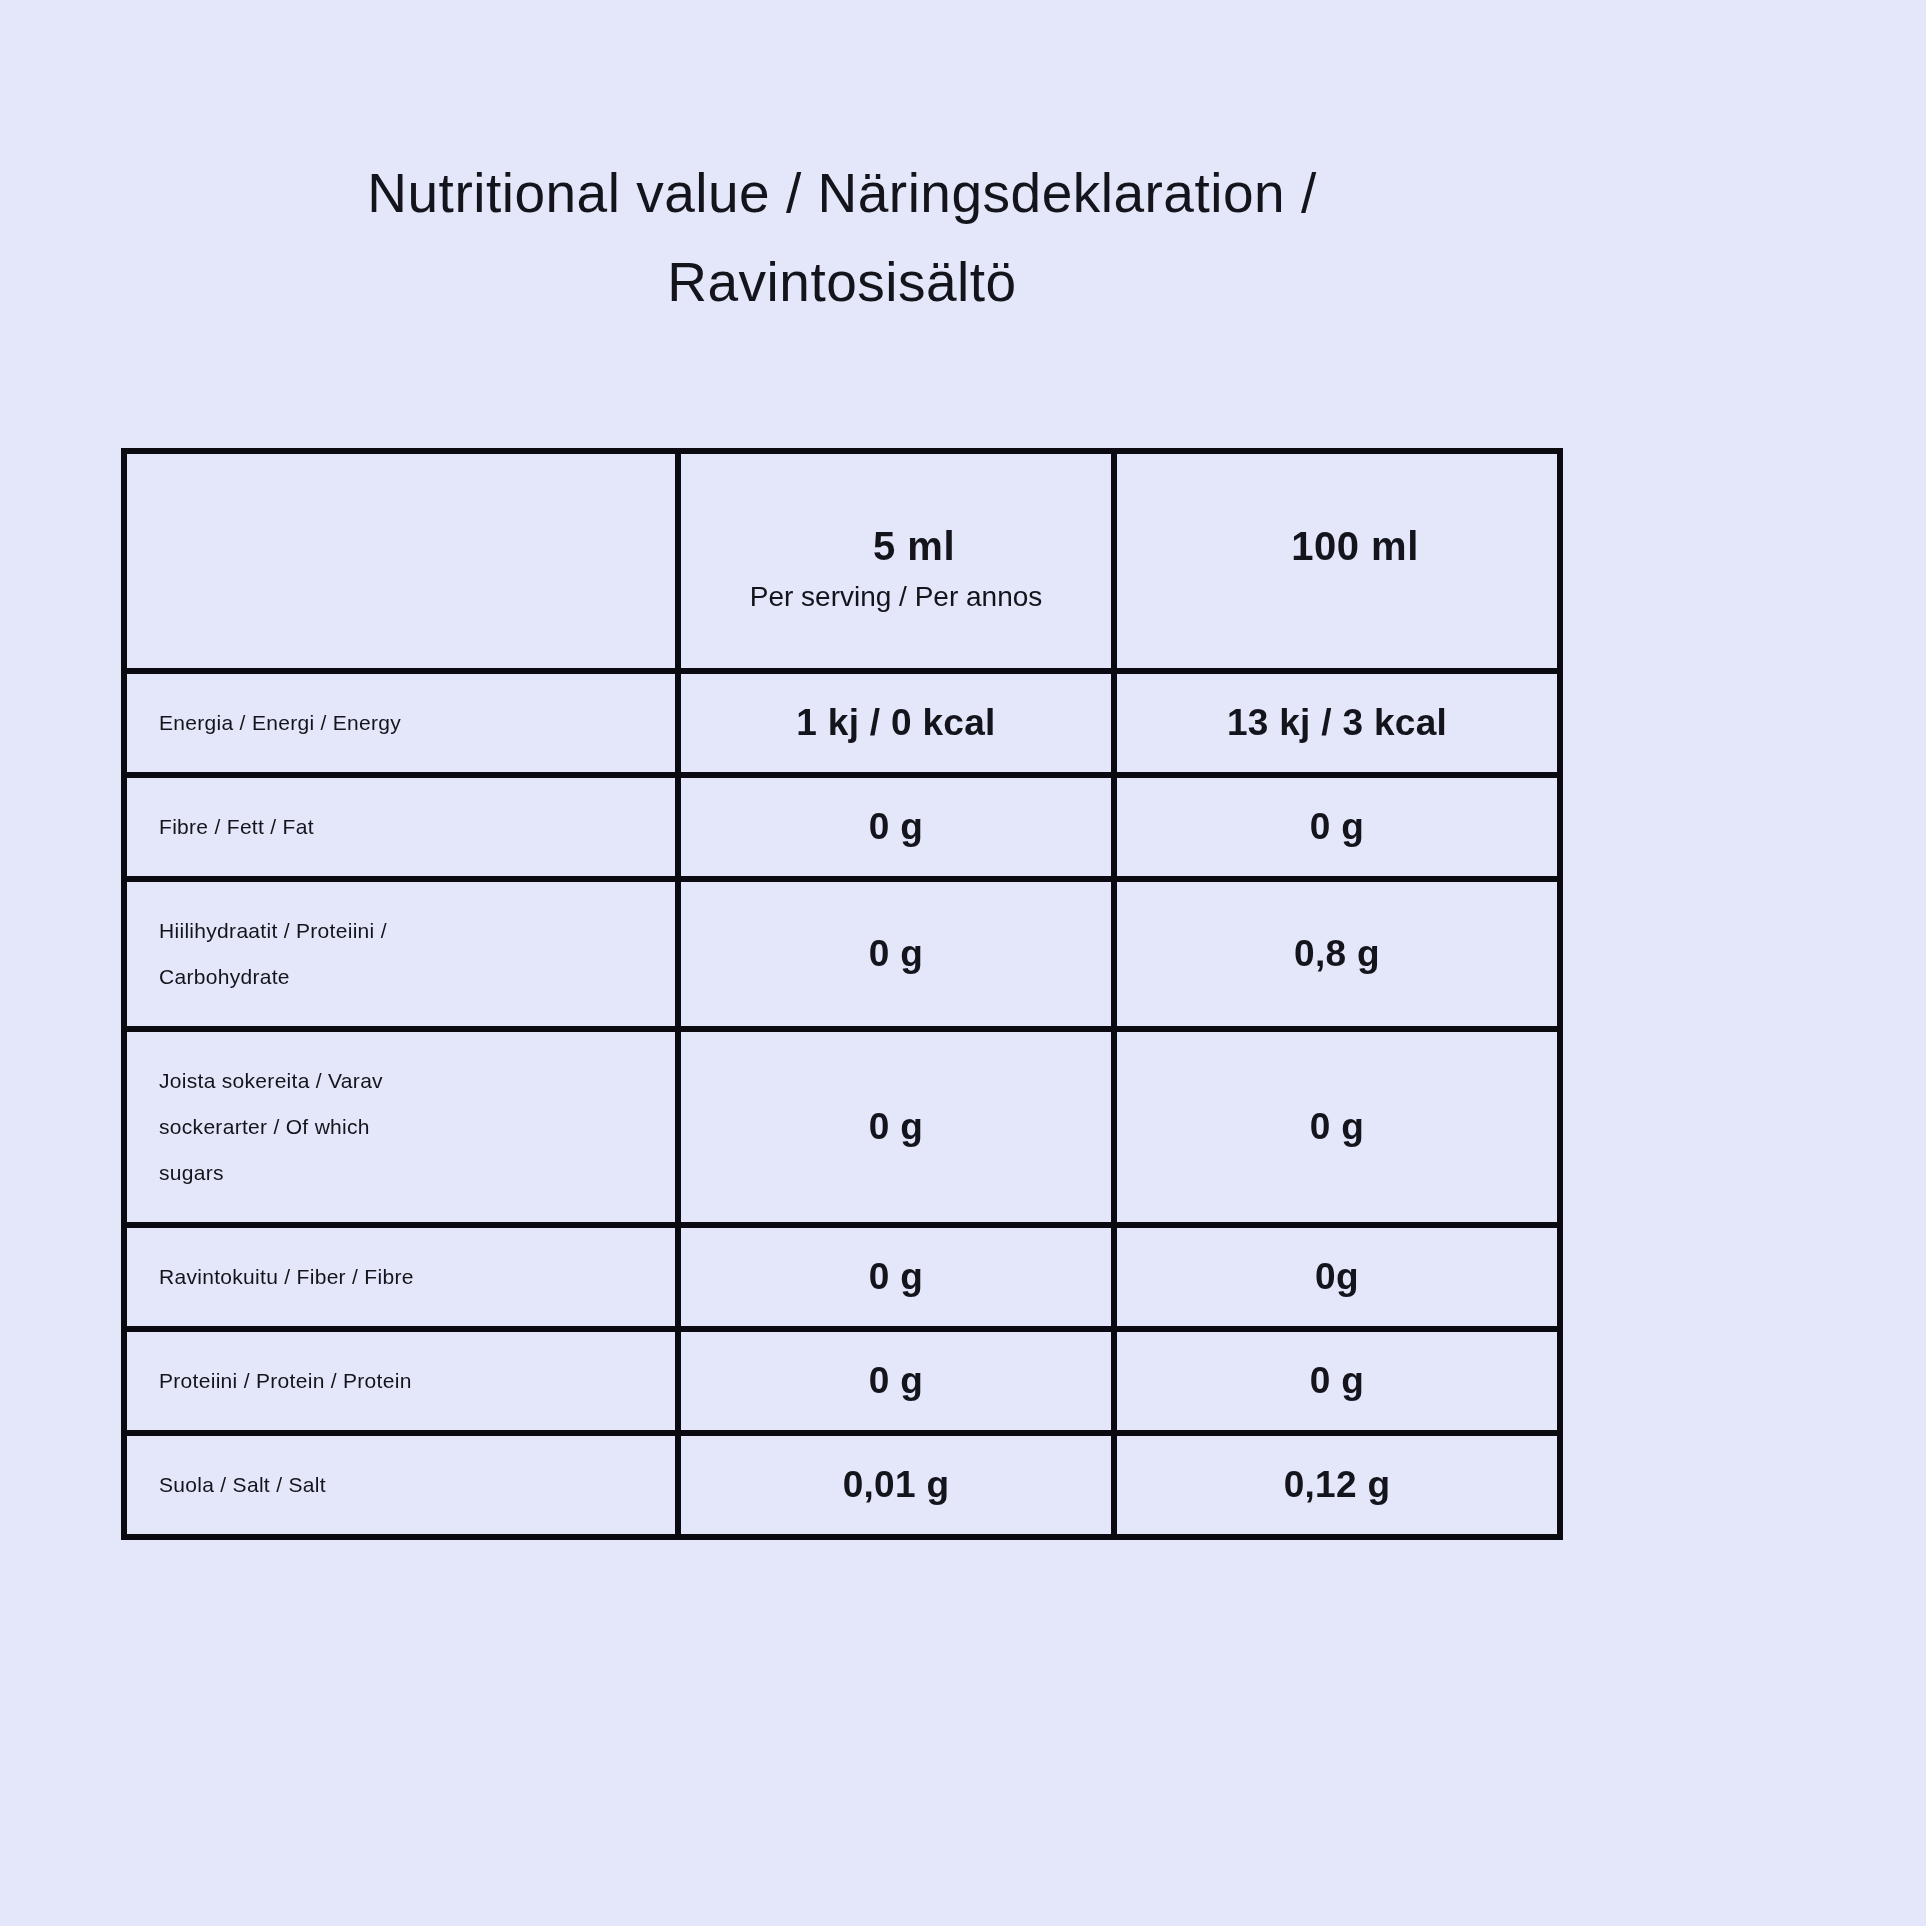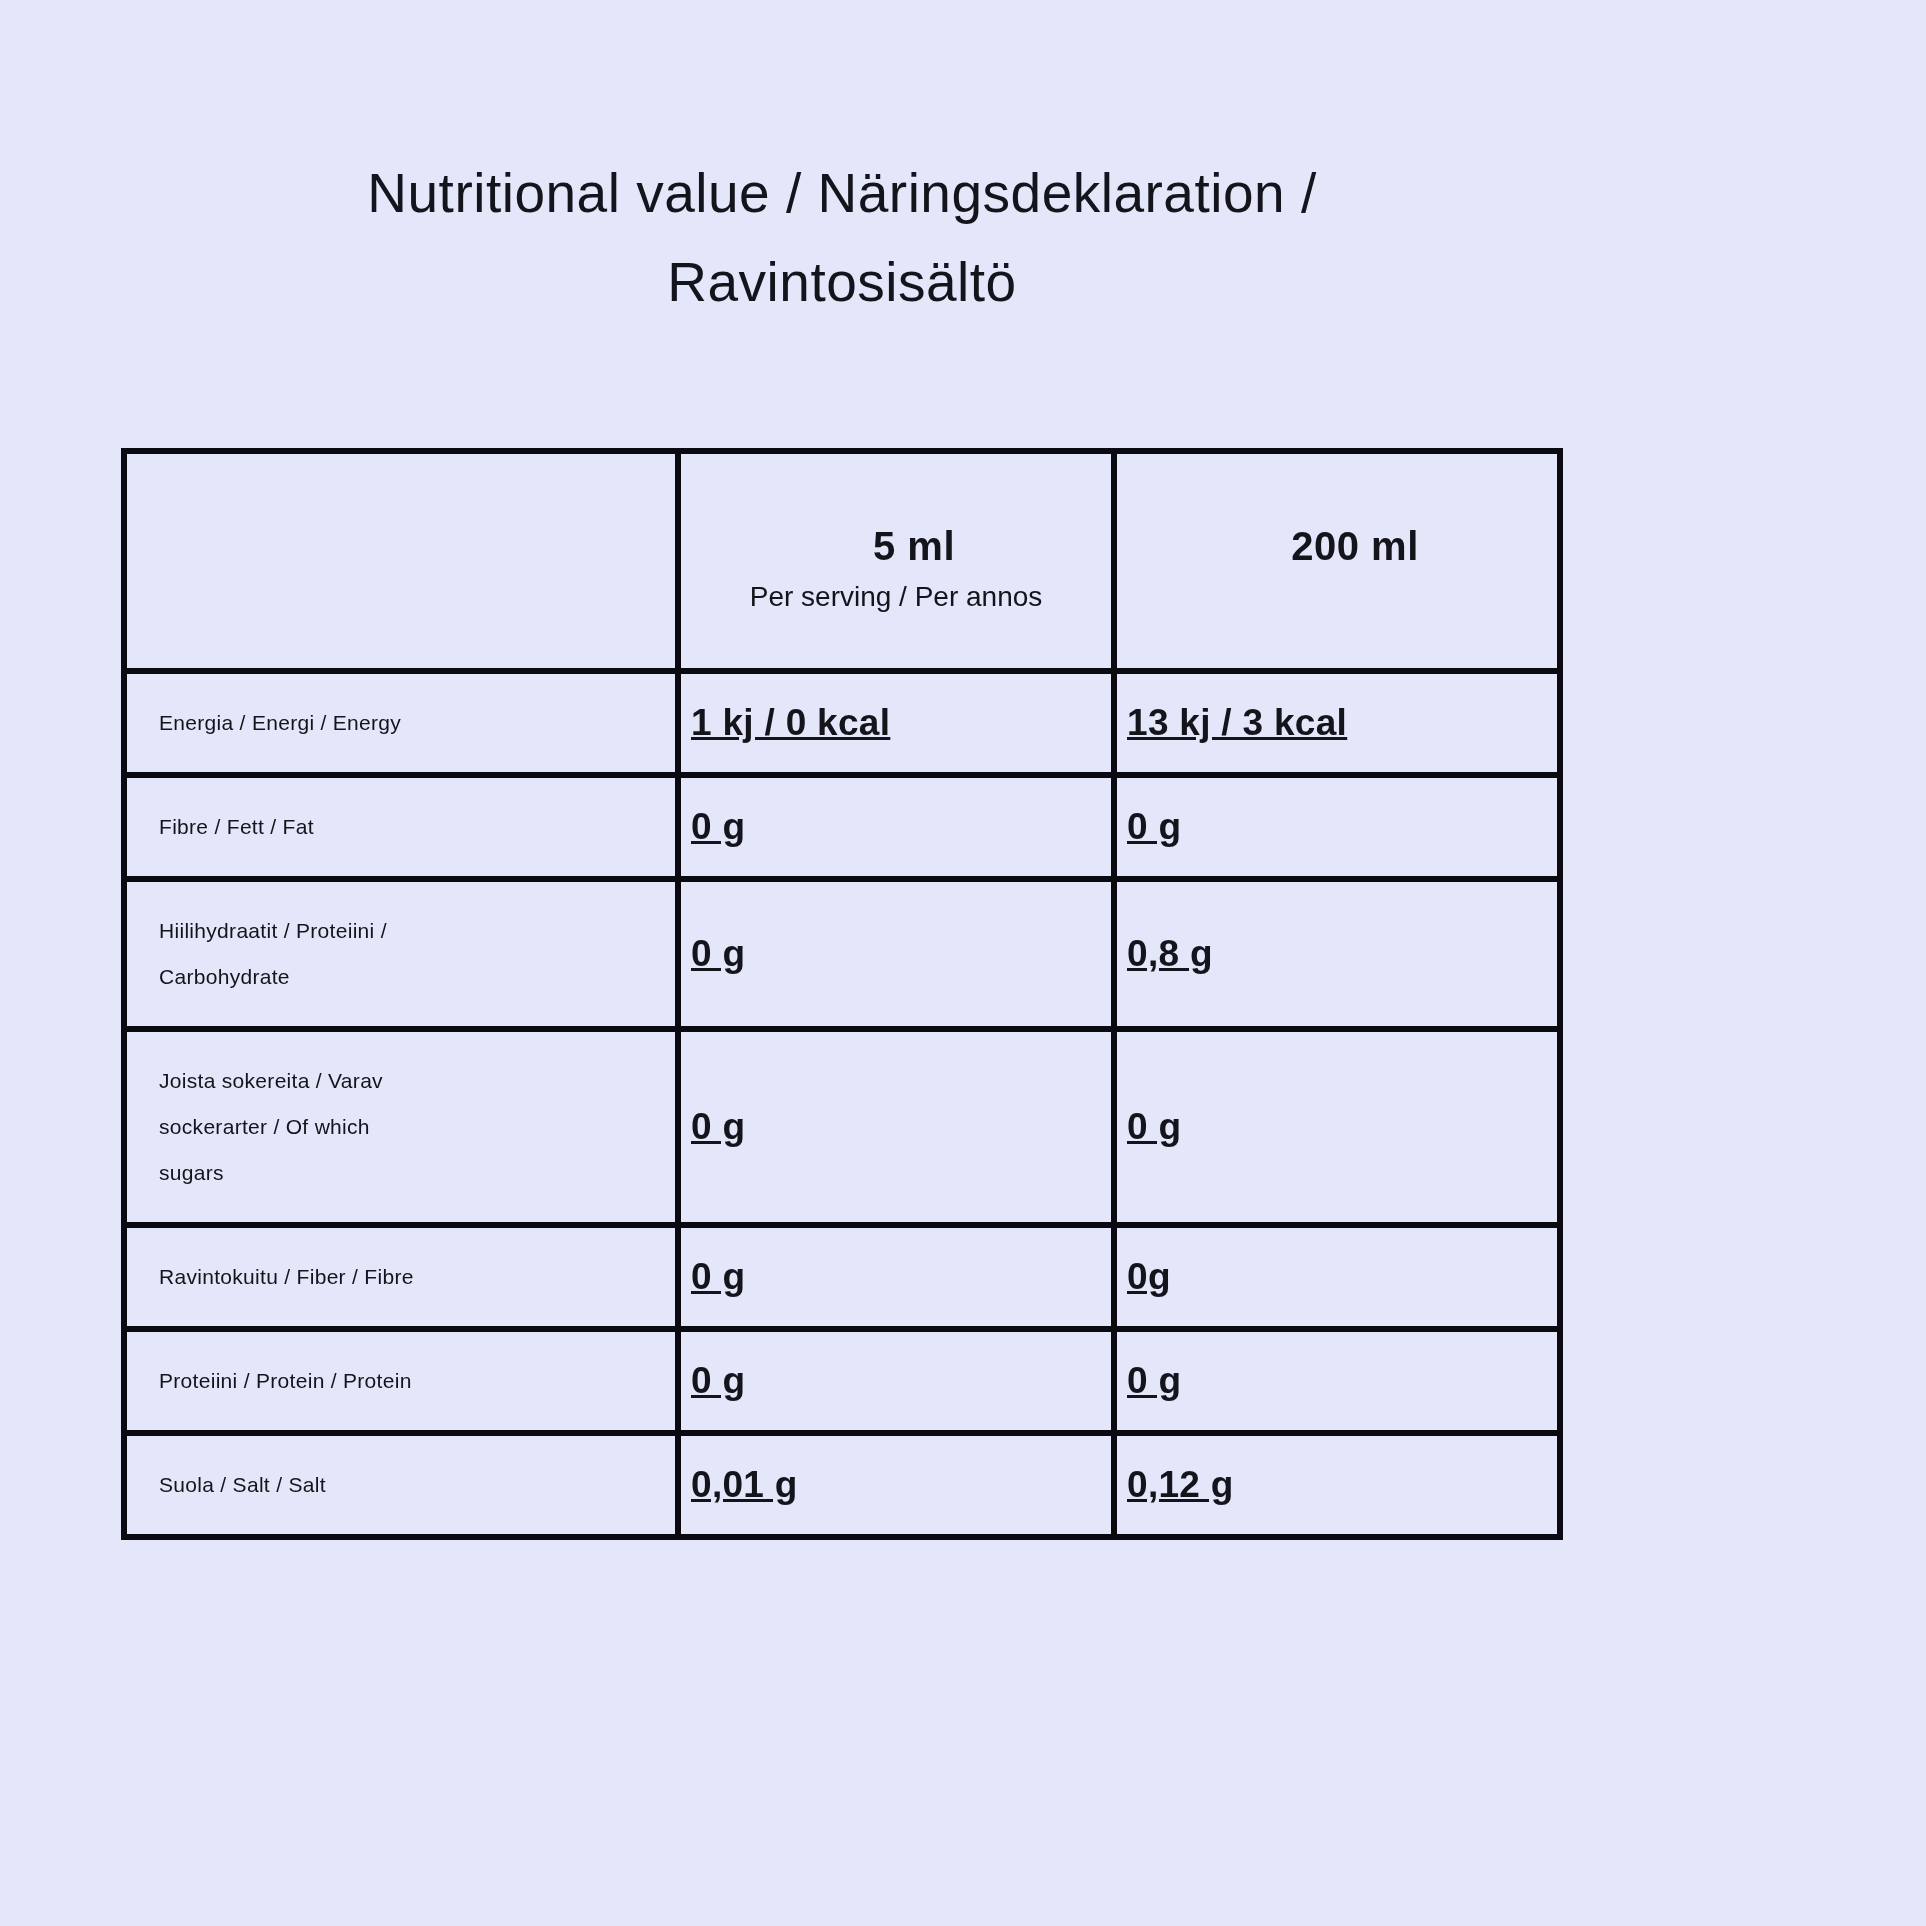--- a/index.html
+++ b/index.html
@@ -69,25 +69,25 @@
   tbody th.row-label {
     text-align: left;
     font-weight: 400;
     font-size: 21px;
     line-height: 46px;
     letter-spacing: 0.3px;
     padding: 26px 59px 26px 32px;
     white-space: pre-line;
   }
   tbody td.value {
+    text-align: center;
     font-size: 37px;
     font-weight: 700;
     letter-spacing: 0.3px;
     padding: 26px 10px;
-    text-decoration: underline;
   }
 </style>
 </head>
 <body>
 
 <div class="canvas">
 
   <h1 class="title">Nutritional value / Näringsdeklaration /
 Ravintosisältö</h1>
 
@@ -101,21 +101,21 @@
       <tr>
         <th></th>
         <th>
           <div class="hdr-wrap">
             <div class="hdr-main">5 ml</div>
             <div class="hdr-sub">Per serving / Per annos</div>
           </div>
         </th>
         <th>
           <div class="hdr-wrap">
-            <div class="hdr-main">200 ml</div>
+            <div class="hdr-main">100 ml</div>
             <div class="hdr-sub"></div>
           </div>
         </th>
       </tr>
     </thead>
     <tbody>
         <tr>
           <th class="row-label">Energia / Energi / Energy</th>
           <td class="value">1 kj / 0 kcal</td>
           <td class="value">13 kj / 3 kcal</td>

